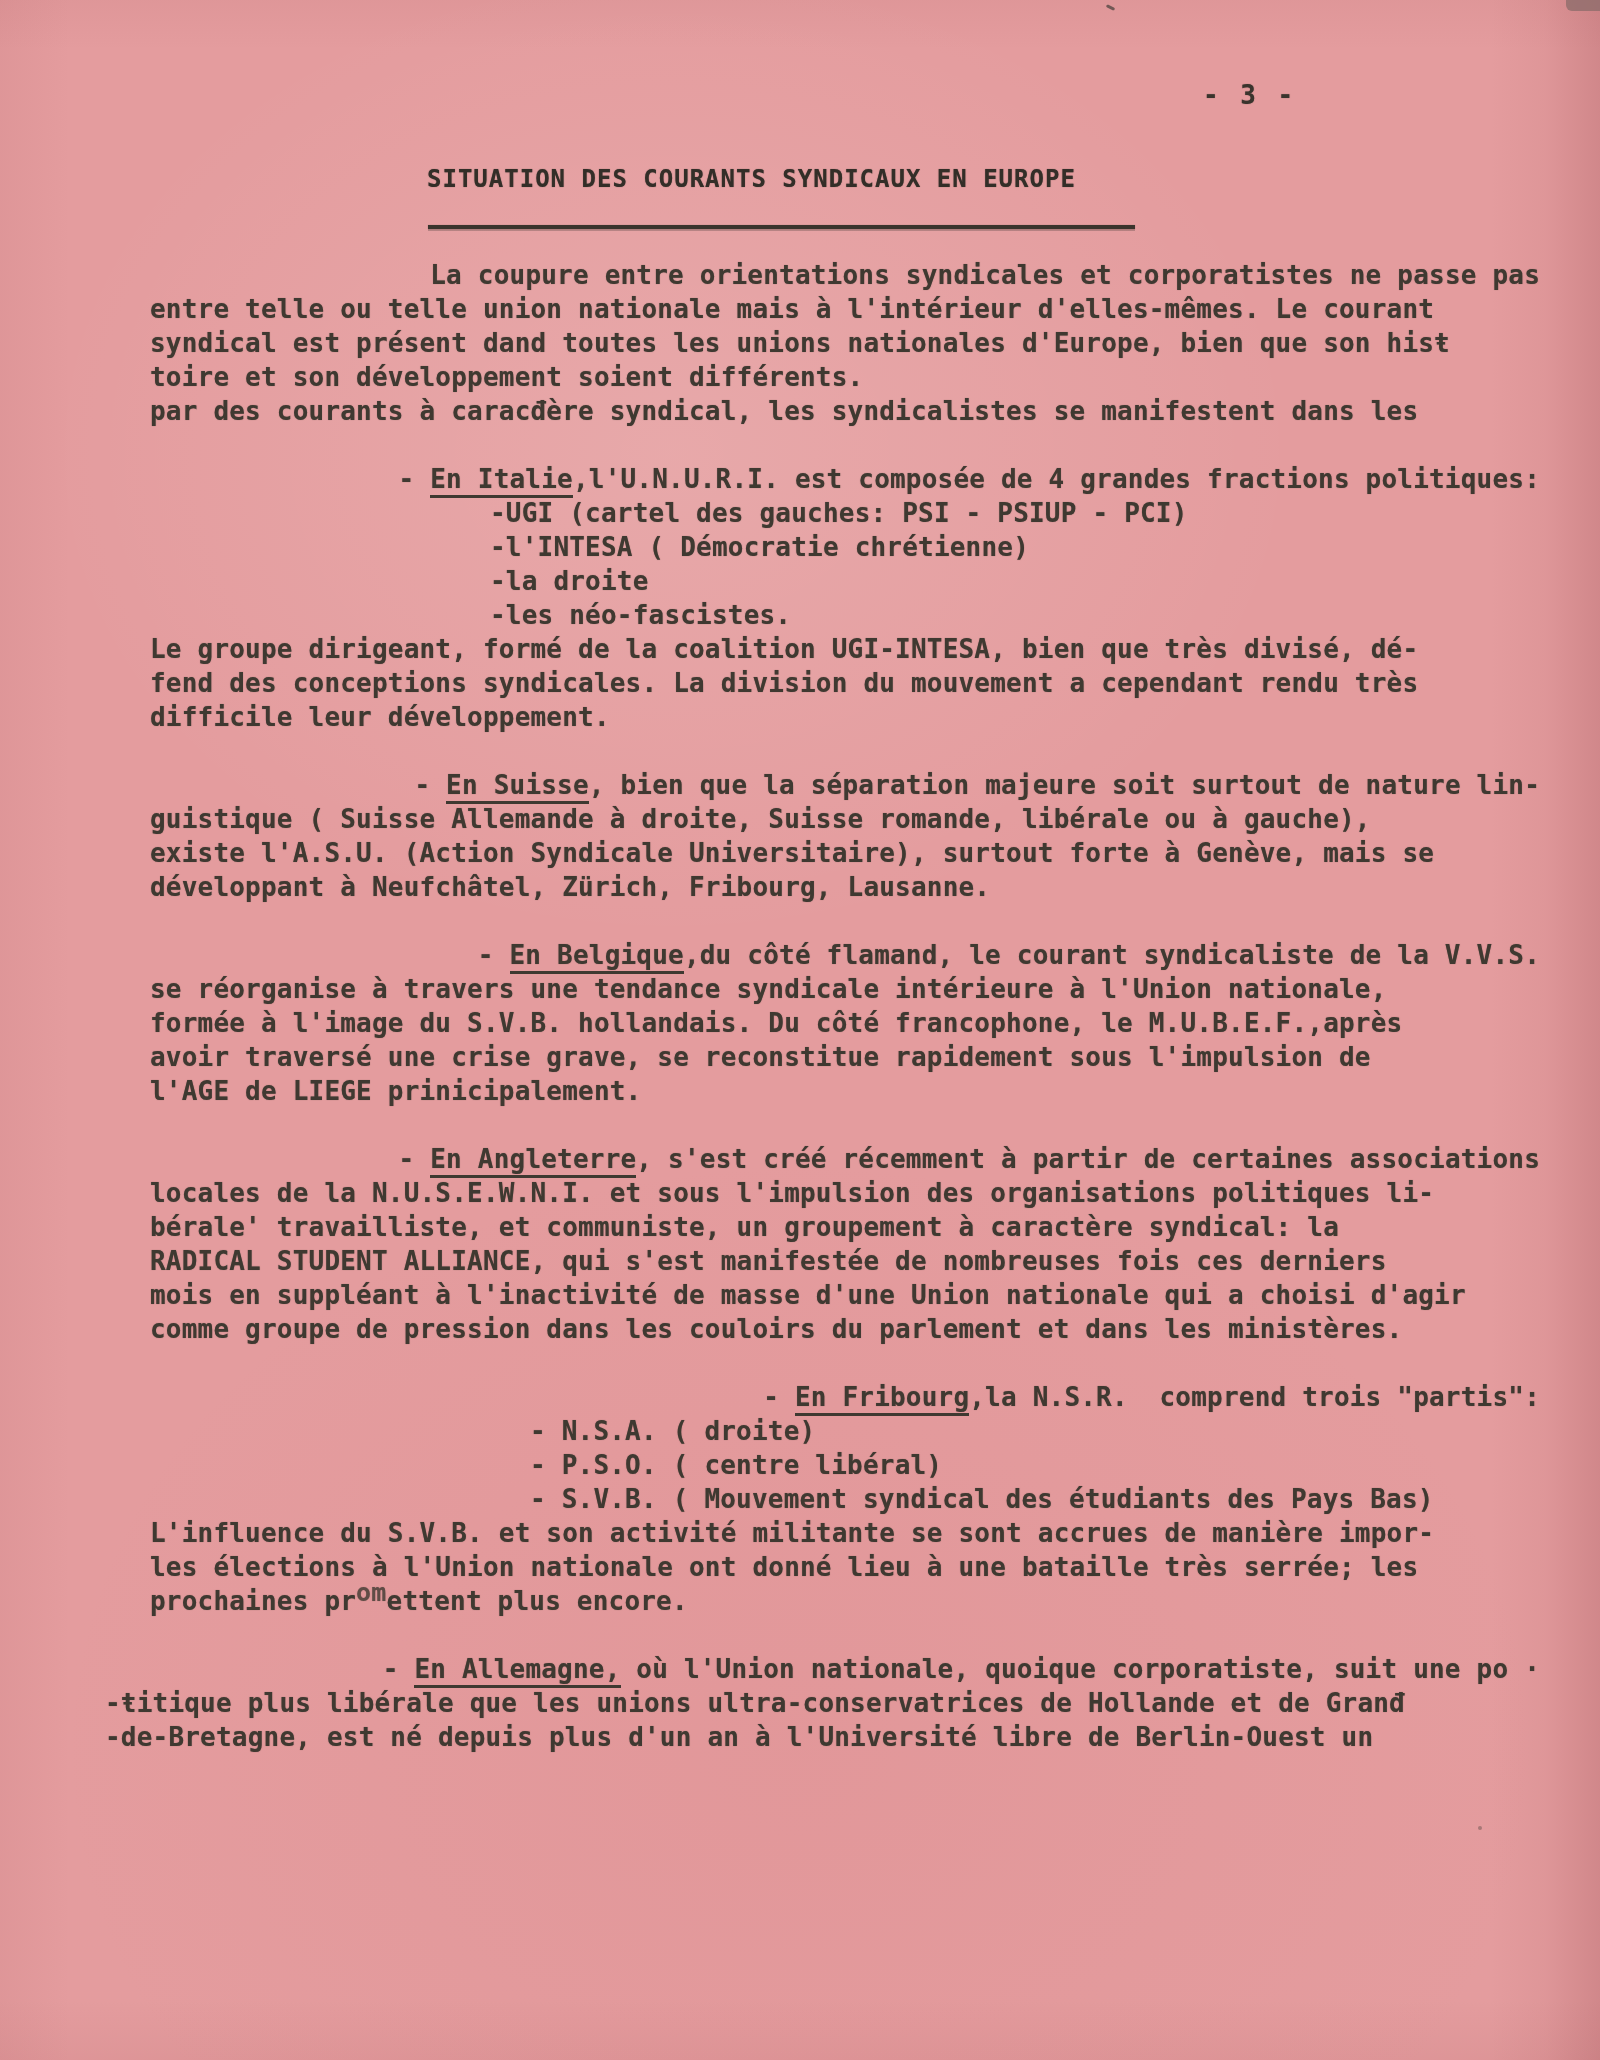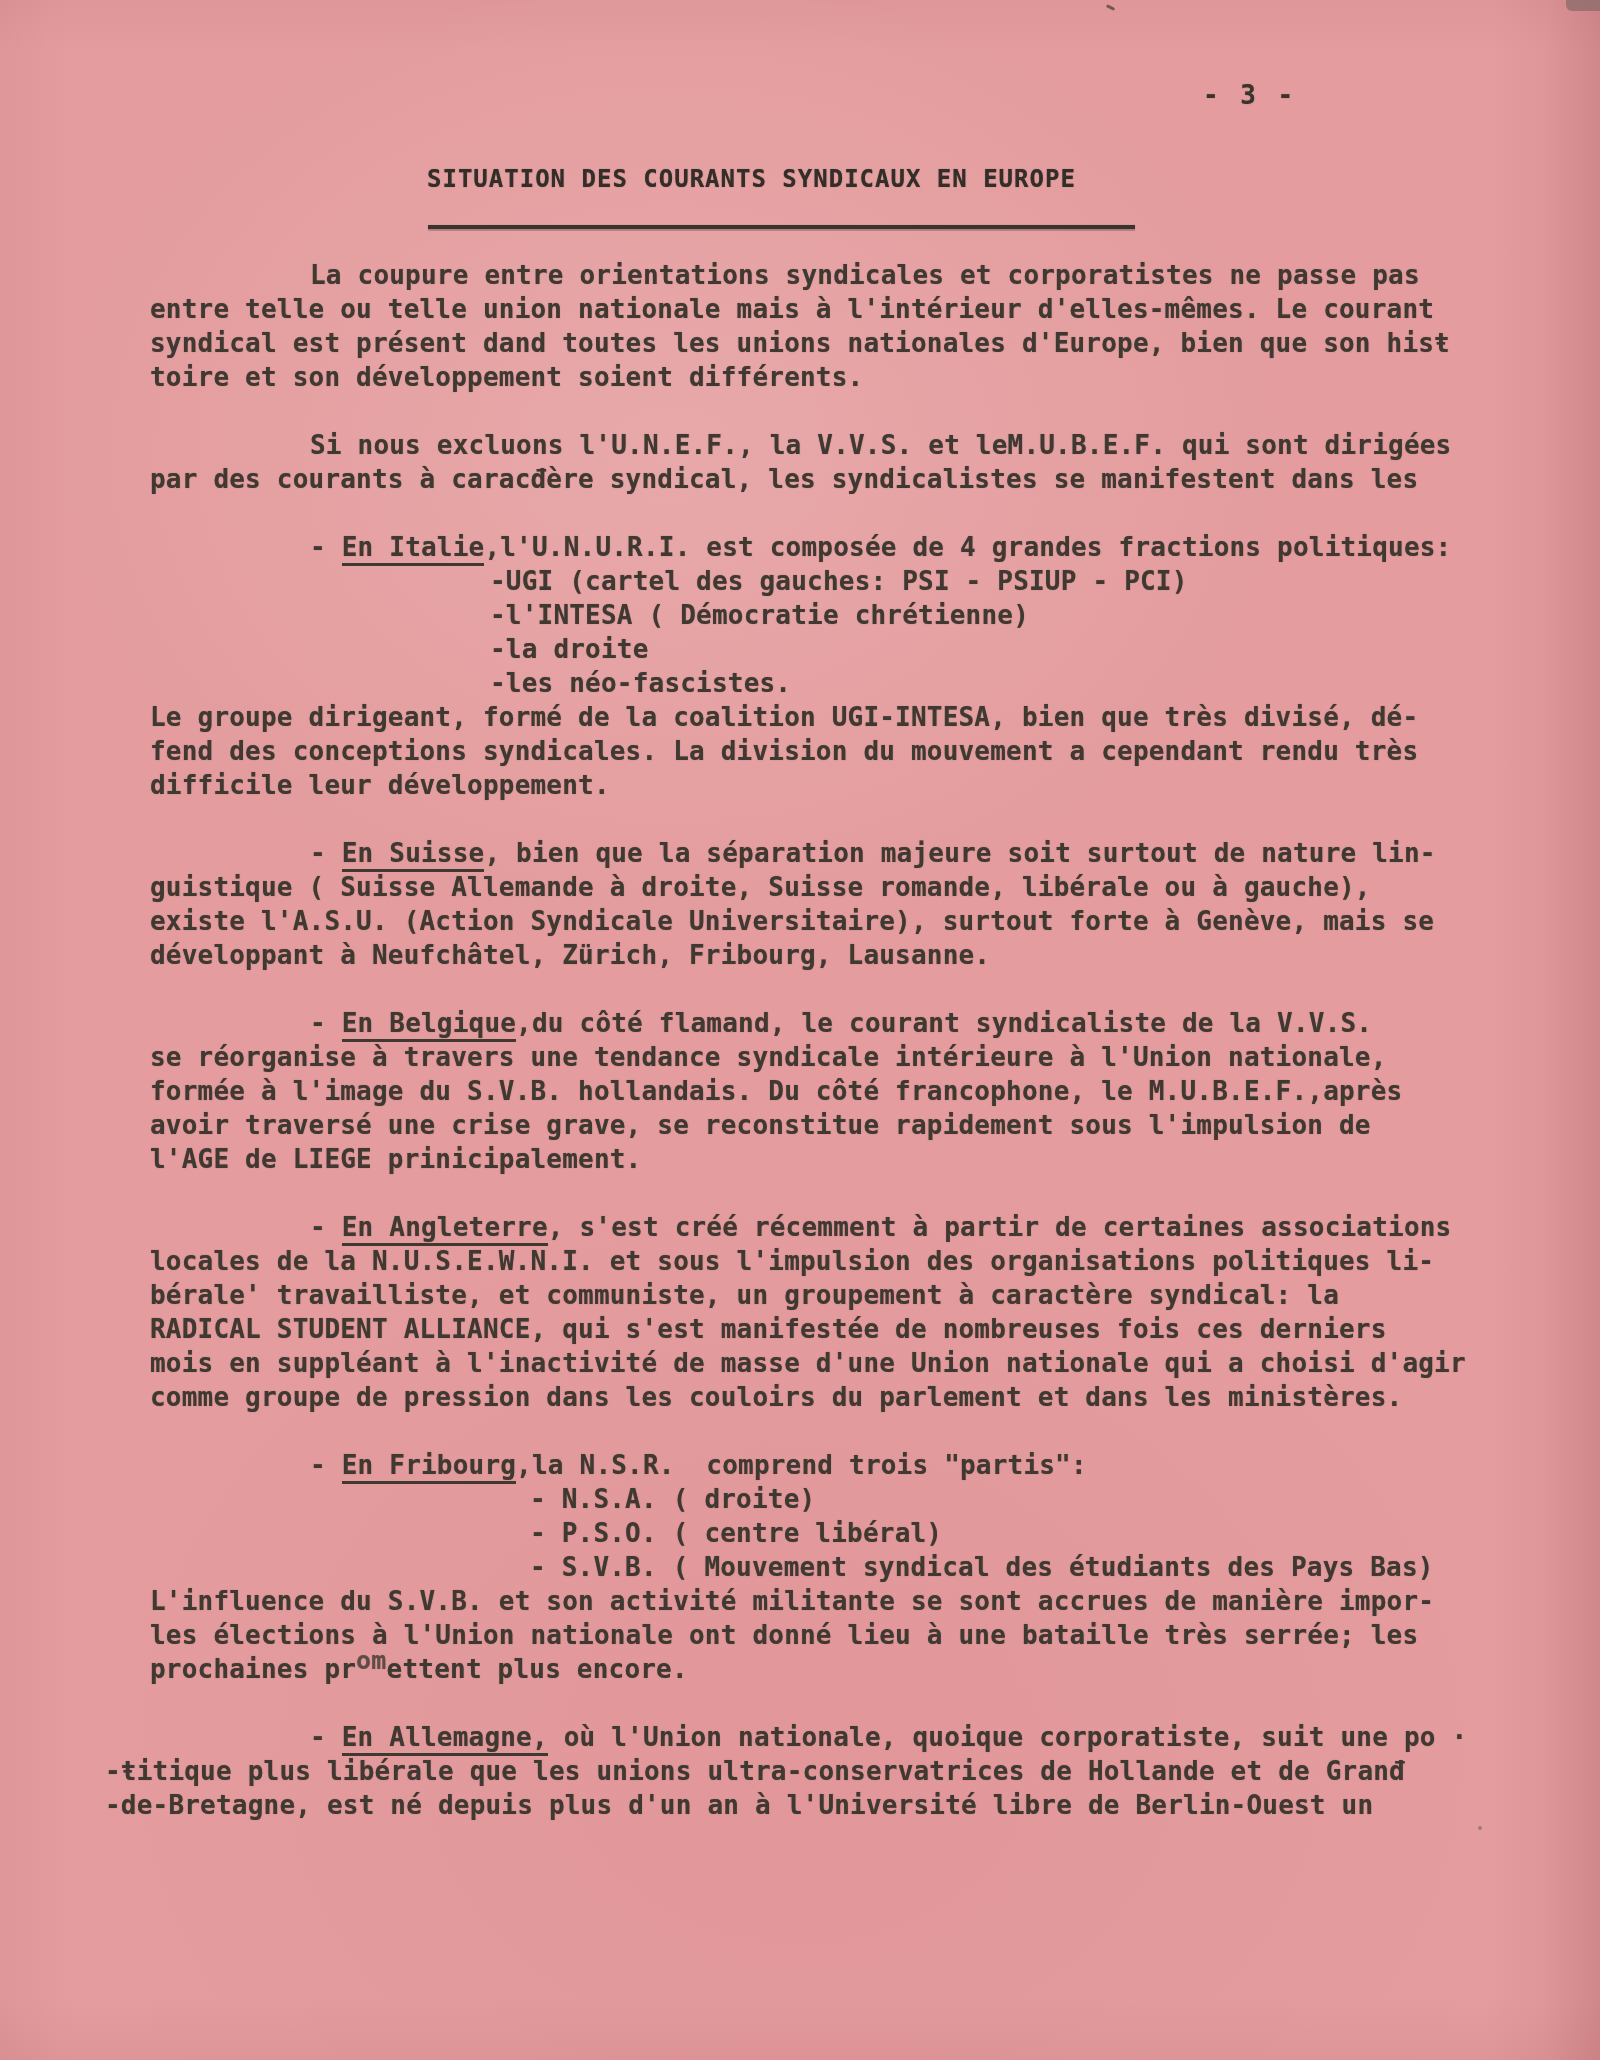--- a/index.html
+++ b/index.html
@@ -37,21 +37,21 @@
   }
   .text-block{
     position:absolute;left:150px;top:258px;width:1390px;
   }
   .ln{
     height:34px;line-height:34px;font-size:26px;letter-spacing:0.2px;
     font-weight:bold;white-space:pre;
     text-shadow:0 0 1px rgba(63,57,49,.55);
   }
   .gap{margin-top:34px;}
-  .ind1{margin-left:160px;}
+  .ind1{text-align:right;}
   .ind2{margin-left:340px;}
   .ind3{margin-left:380px;}
   .indn{margin-left:-45px;}
   .u{border-bottom:3px solid currentColor;padding-bottom:1px;}
   .sup{display:inline-block;transform:translateY(-9px);font-size:25px;opacity:.8;}
   .smudge-corner{
     position:absolute;right:0;top:0;width:34px;height:11px;
     background:#8f6d6c;border-radius:0 0 0 6px;opacity:.8;
   }
   .speck-a{
@@ -74,21 +74,20 @@
 <div class="page-number">- 3 -</div>
 <div class="doc-title">SITUATION DES COURANTS SYNDICAUX EN EUROPE</div>
 <div class="title-rule"></div>
 
 <div class="text-block">
   <div class="ln ind1">La coupure entre orientations syndicales et corporatistes ne passe pas</div>
   <div class="ln">entre telle ou telle union nationale mais à l'intérieur d'elles-mêmes. Le courant</div>
   <div class="ln">syndical est présent dand toutes les unions nationales d'Europe, bien que son hisŧ</div>
   <div class="ln">toire et son développement soient différents.</div>
 
-  <div class="ln ind1 gap">Si nous excluons l'U.N.E.F., la V.V.S. et leM.U.B.E.F. qui sont dirigées</div>
   <div class="ln">par des courants à caracđère syndical, les syndicalistes se manifestent dans les</div>
 
   <div class="ln ind1 gap"><span>- </span><span class="u">En Italie</span><span>,l'U.N.U.R.I. est composée de 4 grandes fractions politiques:</span></div>
   <div class="ln ind2">-UGI (cartel des gauches: PSI - PSIUP - PCI)</div>
   <div class="ln ind2">-l'INTESA ( Démocratie chrétienne)</div>
   <div class="ln ind2">-la droite</div>
   <div class="ln ind2">-les néo-fascistes.</div>
   <div class="ln">Le groupe dirigeant, formé de la coalition UGI-INTESA, bien que très divisé, dé-</div>
   <div class="ln">fend des conceptions syndicales. La division du mouvement a cependant rendu très</div>
   <div class="ln">difficile leur développement.</div>

